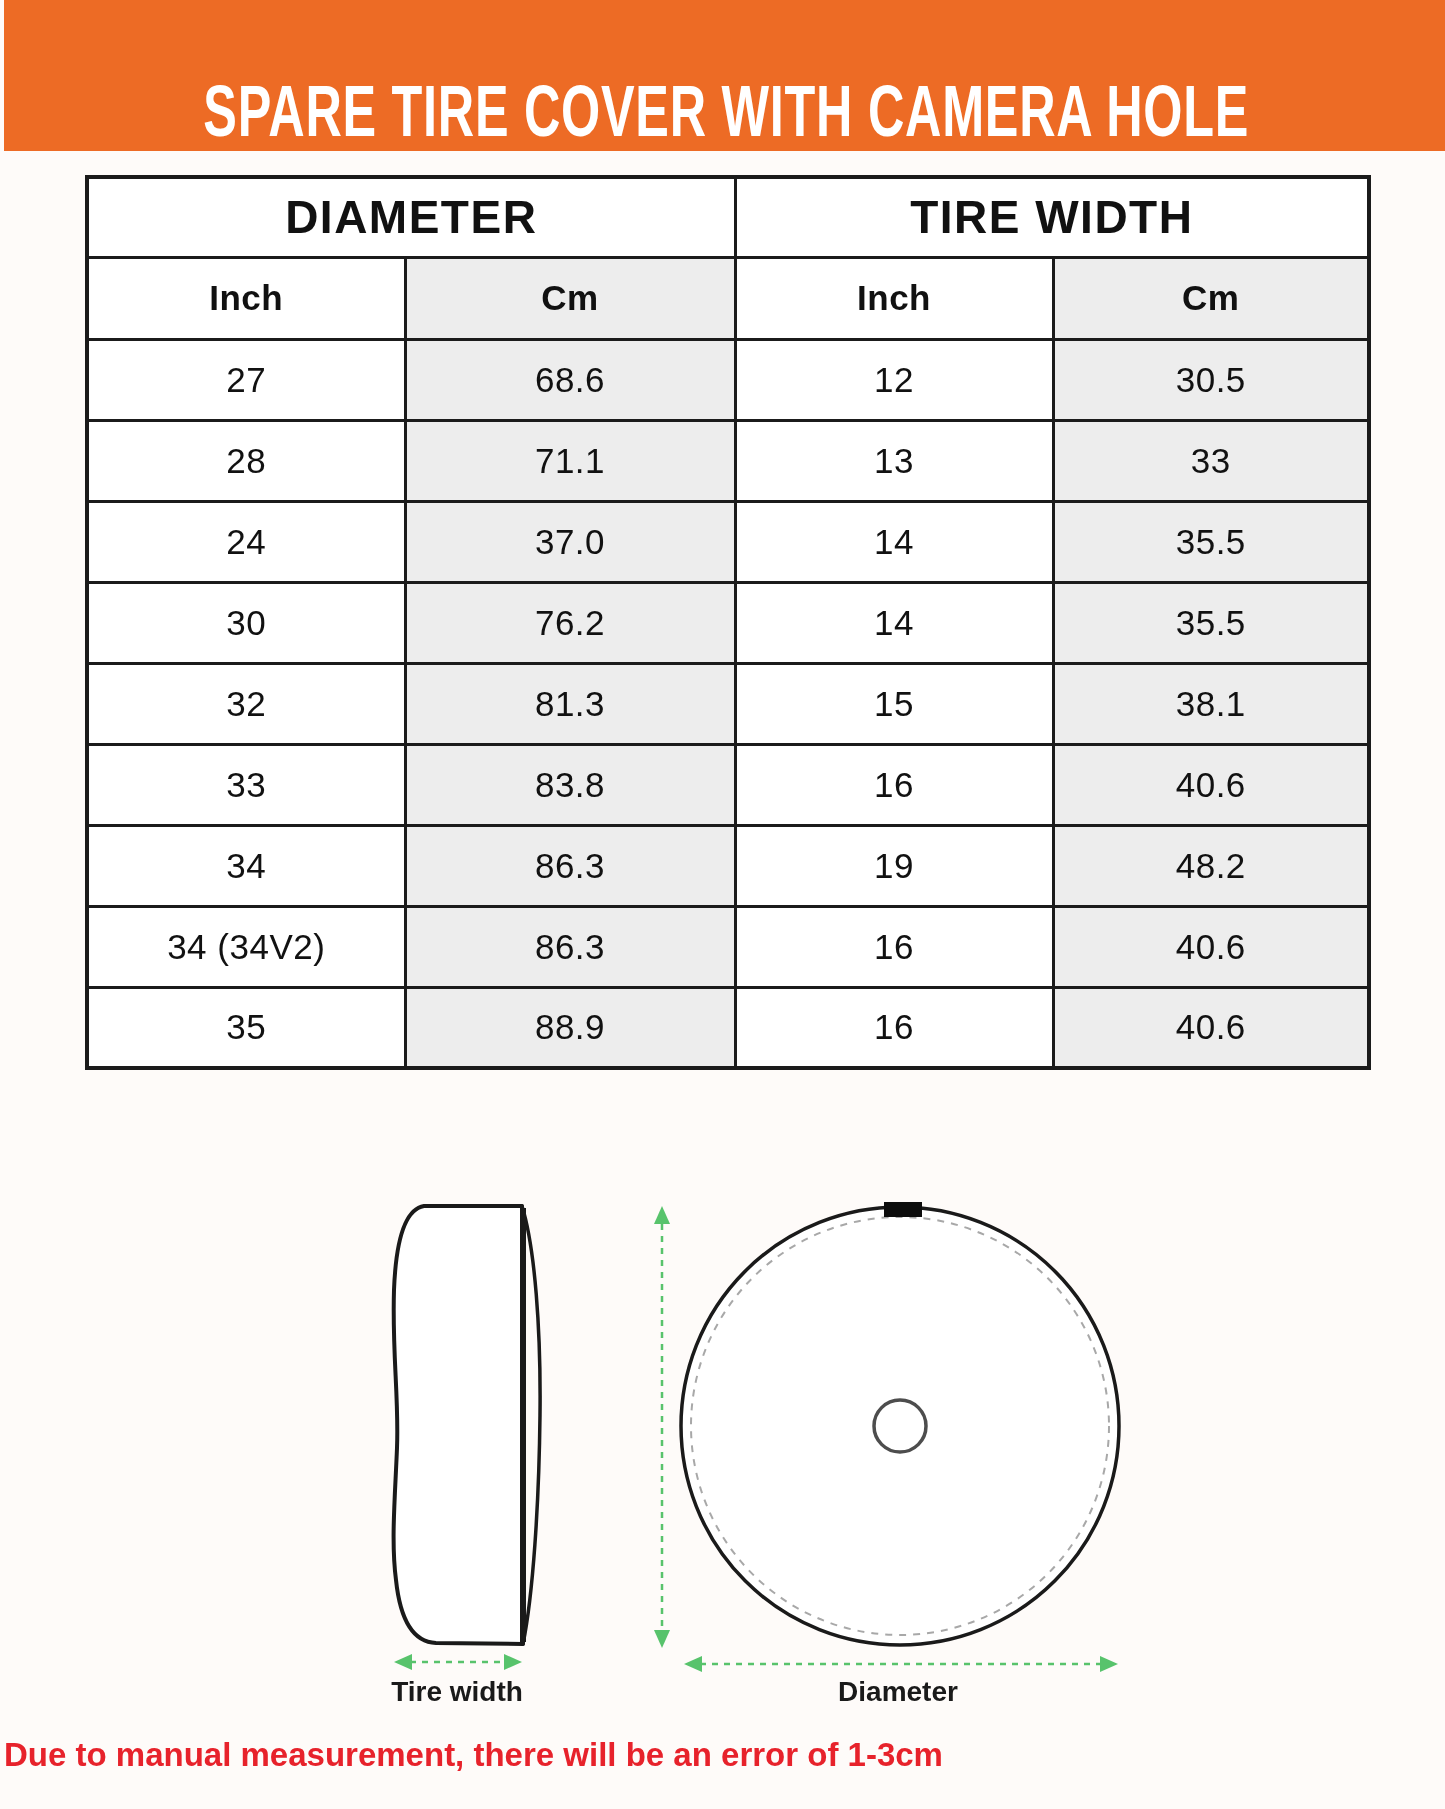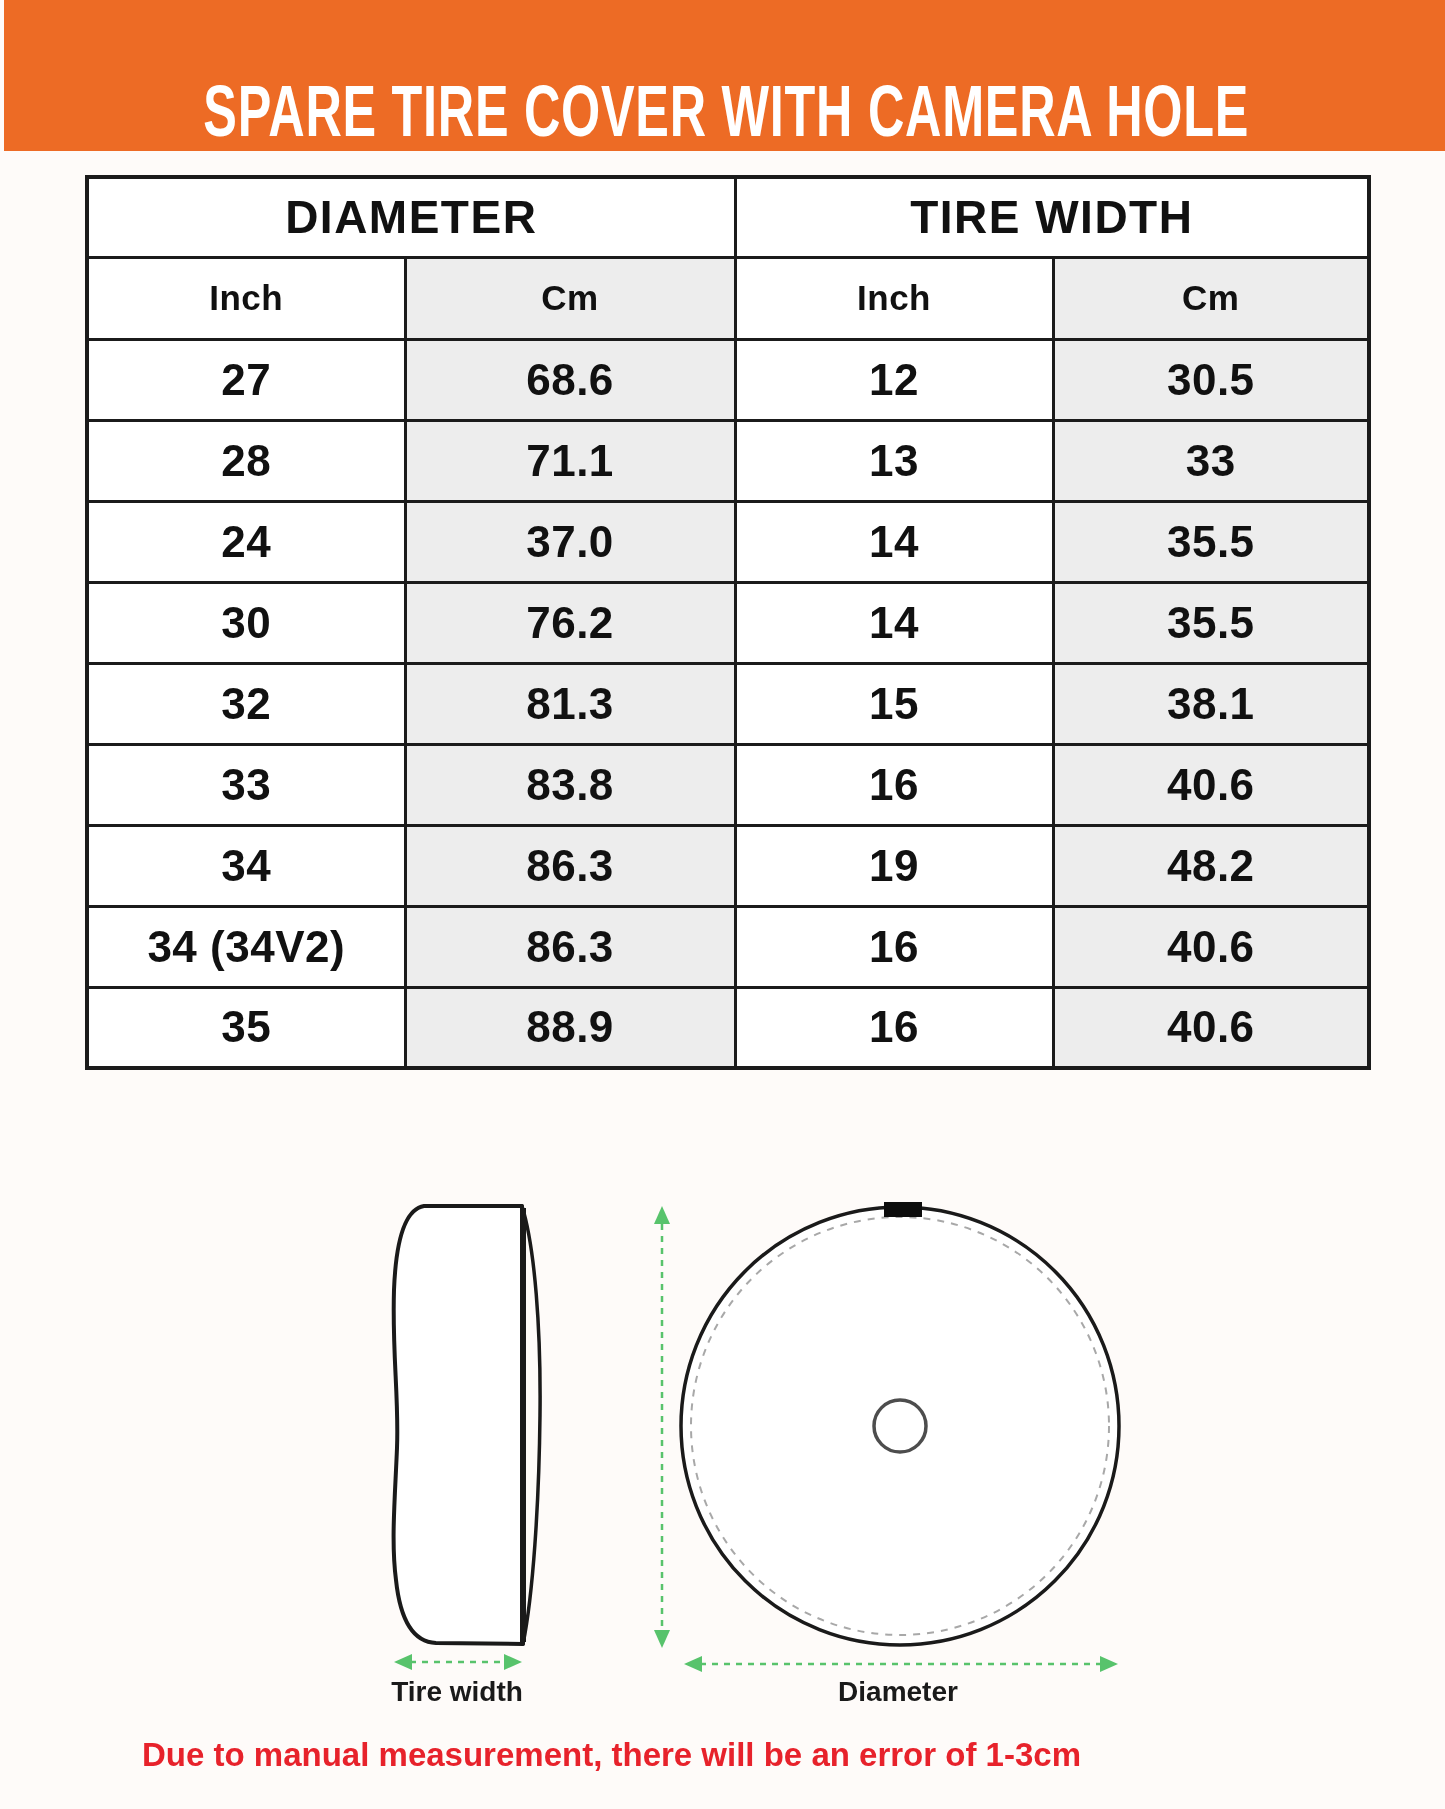--- a/index.html
+++ b/index.html
@@ -57,22 +57,22 @@
   }
   .sub-row th {
     height: 82px;
     font-size: 35px;
     font-weight: 700;
     letter-spacing: 0.5px;
     margin-top: 28px;
   }
   .size-table tbody td {
     height: 81px;
-    font-size: 44px;
-    font-weight: 700;
+    font-size: 35px;
+    font-weight: 400;
     letter-spacing: 0.5px;
   }
   .shade { background: #EDEDED !important; }
   
   .diagram-svg {
     position: absolute;
     left: 0; top: 0;
     width: 1445px; height: 1809px;
     pointer-events: none;
   }
@@ -83,23 +83,22 @@
     text-align: center;
     font-size: 28px;
     font-weight: 700;
     color: #1A1A1A;
   }
   .tire-width-label { left: 332px; }
   .diameter-label  { left: 773px; }
   
   .footnote {
     position: absolute;
-    left: 13px; top: 1736px;
+    left: 4px; top: 1736px;
     width: 1197px;
-    text-align: center;
     font-size: 33px;
     font-weight: 700;
     color: #E7222B;
   }
 </style>
 </head>
 <body>
 
 <div class="page">
 

